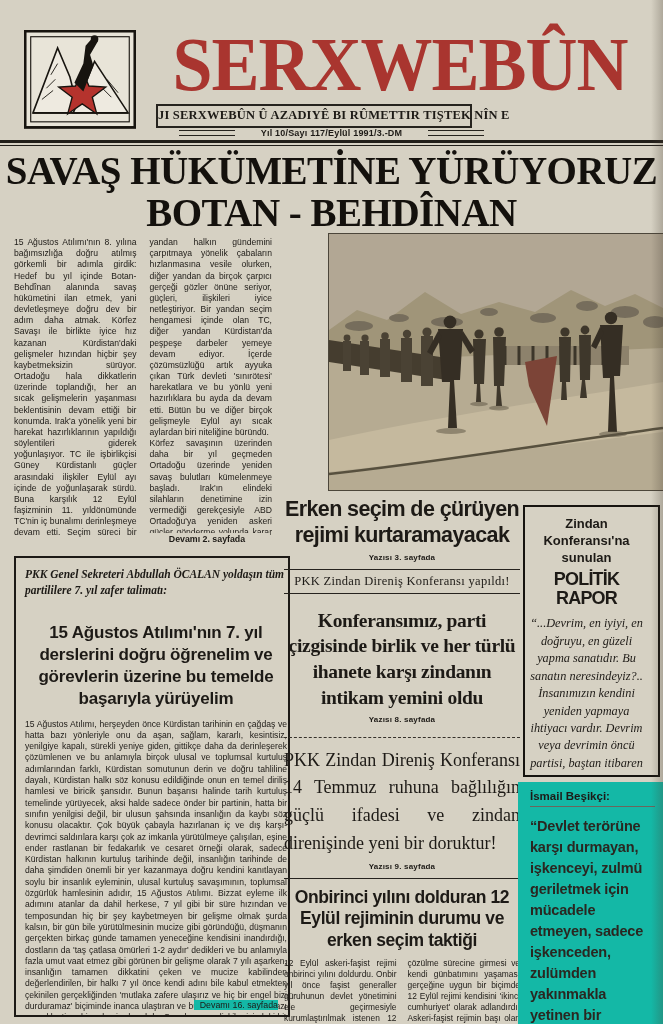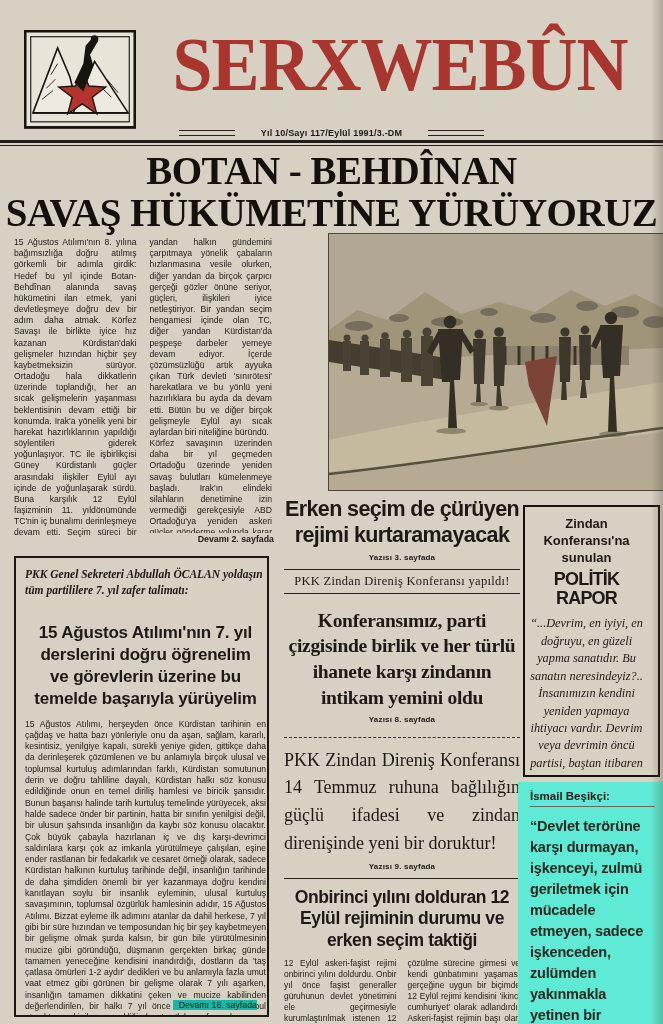--- a/index.html
+++ b/index.html
@@ -45,34 +45,34 @@
   }
 
   
   .lead{
     position:absolute;left:14px;top:237px;width:258px;height:308px;
     column-count:2;column-gap:13px;
     font-size:8.6px;line-height:1.3;text-align:justify;
     white-space:pre-line;overflow:hidden;
   }
   .lead-cont{
-    position:absolute;left:150px;top:533px;width:122px;text-align:right;
+    position:absolute;left:144px;top:533px;width:122px;text-align:center;
     font-size:8.8px;font-weight:bold;background:#d6d1c3;padding:1px 2px;
   }
 
   
   .photo{
     position:absolute;left:328px;top:233px;width:334px;height:256px;
     border:1px solid #4c463a;overflow:hidden;background:#b3a896;
   }
   .photo svg{display:block;width:100%;height:100%;}
 
   
   .obox{
-    position:absolute;left:14px;top:556px;width:255px;height:461px;
+    position:absolute;left:14px;top:556px;width:276px;height:461px;
     border:2px solid #1d1a16;padding:8px 1px 6px 9px;box-sizing:border-box;
     overflow:hidden;
   }
   .obox .kicker{
     font-family:"Liberation Serif","DejaVu Serif",serif;font-style:italic;font-weight:bold;
     font-size:11.5px;line-height:1.4;
   }
   .obox .ohead{
     font-weight:bold;font-size:17px;line-height:1.3;text-align:center;
     margin:24px 4px 8px 4px;letter-spacing:-.2px;
@@ -123,21 +123,21 @@
   }
   .rapor .rk{font-weight:bold;font-size:13px;line-height:1.3;text-align:center;}
   .rapor .rt{font-weight:bold;font-size:18px;line-height:1.1;text-align:center;margin-top:3px;letter-spacing:-.8px;}
   .rapor .rq{
     font-family:"Liberation Serif","DejaVu Serif",serif;font-style:italic;
     font-size:12.3px;line-height:1.42;text-align:center;margin-top:6px;
   }
 
   .besikci{
     position:absolute;left:518px;top:782px;width:145px;height:242px;
-    background:#5eead4;box-sizing:border-box;padding:8px 8px 0 12px;overflow:hidden;
+    background:#14b8a6;box-sizing:border-box;padding:8px 8px 0 12px;overflow:hidden;
   }
   .besikci .bn{
     font-weight:bold;font-size:11.5px;border-bottom:1px solid #6b665c;
     padding-bottom:4px;margin-bottom:9px;
   }
   .besikci .bq{font-weight:bold;font-size:14.5px;line-height:1.45;color:#2a2721;letter-spacing:-.2px;}
 
   
   .edge-shadow{
     position:absolute;top:0;right:0;width:12px;height:1024px;pointer-events:none;
@@ -160,32 +160,33 @@
       <path d="M8,74 L93,74" stroke="#17140f" stroke-width="1.6"></path>
 
       <path d="M52,36 L58,50 L73,51 L61,60 L65,75 L52,66 L39,75 L43,60 L31,51 L46,50 Z" fill="#b5332d" stroke="#17140f" stroke-width="1.2"></path>
 
       <path d="M62,6 L66,10 L59,22 L62,32 L53,55 L45,47 L53,30 L55,14 Z" fill="#17140f"></path>
       <circle cx="63" cy="8" r="3.4" fill="#17140f"></circle>
     </svg>
   </div>
 
   <div class="m-title">SERXWEBÛN</div>
+  <div class="m-subtitle serif">JI SERXWEBÛN Û AZADIYÊ BI RÛMETTIR TIŞTEK NÎN E</div>
 
   <div class="dateline">
     <div class="dl-rule"></div>
     <span class="txt">Yıl 10/Sayı 117/Eylül 1991/3.-DM</span>
     <div class="dl-rule"></div>
   </div>
   <div class="m-rule-a"></div>
   <div class="m-rule-b"></div>
 
   <div class="headline">
+    <div>SAVAŞ HÜKÜMETİNE YÜRÜYORUZ</div>
     <div>BOTAN - BEHDÎNAN</div>
-    <div>SAVAŞ HÜKÜMETİNE YÜRÜYORUZ</div>
   </div>
 
   <div class="lead">15 Ağustos Atılımı'nın 8. yılına bağımsızlığa doğru atılmış görkemli bir adımla girdik: Hedef bu yıl içinde Botan-Behdînan alanında savaş hükümetini ilan etmek, yani devletleşmeye doğru dev bir adım daha atmak. Körfez Savaşı ile birlikte iyice hız kazanan Kürdistan'daki gelişmeler hızından hiçbir şey kaybetmeksizin sürüyor. Ortadoğu hala dikkatlerin üzerinde toplandığı, her an sıcak gelişmelerin yaşanması beklentisinin devam ettiği bir konumda. Irak'a yönelik yeni bir harekat hazırlıklarının yapıldığı söylentileri giderek yoğunlaşıyor. TC ile işbirlikçisi Güney Kürdistanlı güçler arasındaki ilişkiler Eylül ayı içinde de yoğunlaşarak sürdü. Buna karşılık 12 Eylül faşizminin 11. yıldönümünde TC'nin iç bunalımı derinleşmeye devam etti. Seçim süreci bir yandan halkın gündemini çarpıtmaya yönelik çabaların hızlanmasına vesile olurken, diğer yandan da birçok çarpıcı gerçeği gözler önüne seriyor, güçleri, ilişkileri iyice netleştiriyor. Bir yandan seçim hengamesi içinde olan TC, diğer yandan Kürdistan'da peşpeşe darbeler yemeye devam ediyor. İçerde çözümsüzlüğü artık ayyuka çıkan Türk devleti 'sınırötesi' harekatlara ve bu yönlü yeni hazırlıklara bu ayda da devam etti. Bütün bu ve diğer birçok gelişmeyle Eylül ayı sıcak aylardan biri niteliğine büründü.
 Körfez savaşının üzerinden daha bir yıl geçmeden Ortadoğu üzerinde yeniden savaş bulutları kümelenmeye başladı. Irak'ın elindeki silahların denetimine izin vermediği gerekçesiyle ABD Ortadoğu'ya yeniden askeri güçler gönderme yolunda karar aldı. Basında yer alan haberlere göre, ABD 'kesin çözüm operasyonu' adı altında Irak'a yönelik yeni bir saldırı hazırlığı içinde bulunuyor. Bu amaçla Suudi Arabistan'a asker gönderilmesi için hazırlıklar hızla sürüyor. Diğer yandan Ortadoğu'da bulunan hava gücünü de yetkinleştiriyor ABD. Türkiye'yle arasındaki Stratejik Savunma İşbirliği Anlaşması (SEİA)'nı bir yıl daha uzatan ABD Türkiye'deki uçaklarını da yeni uçaklarla değiştiriyor. Öte yandan 'Çekiç Güç'ün üç ay daha Kürdistan topraklarındaki varlığını sürdüreceği açıklandı. 'Çekiç Güç' bünyesindeki kara güçleri önemli oranda ülkelerine gönderilirken, hava saldırılarında daha yetkin kılın-</div>
   <div class="lead-cont">Devamı 2. sayfada</div>
 
   <div class="photo">
     <svg viewBox="0 0 334 256" preserveAspectRatio="none">
       <rect width="334" height="256" fill="#b2a794"></rect>
 

